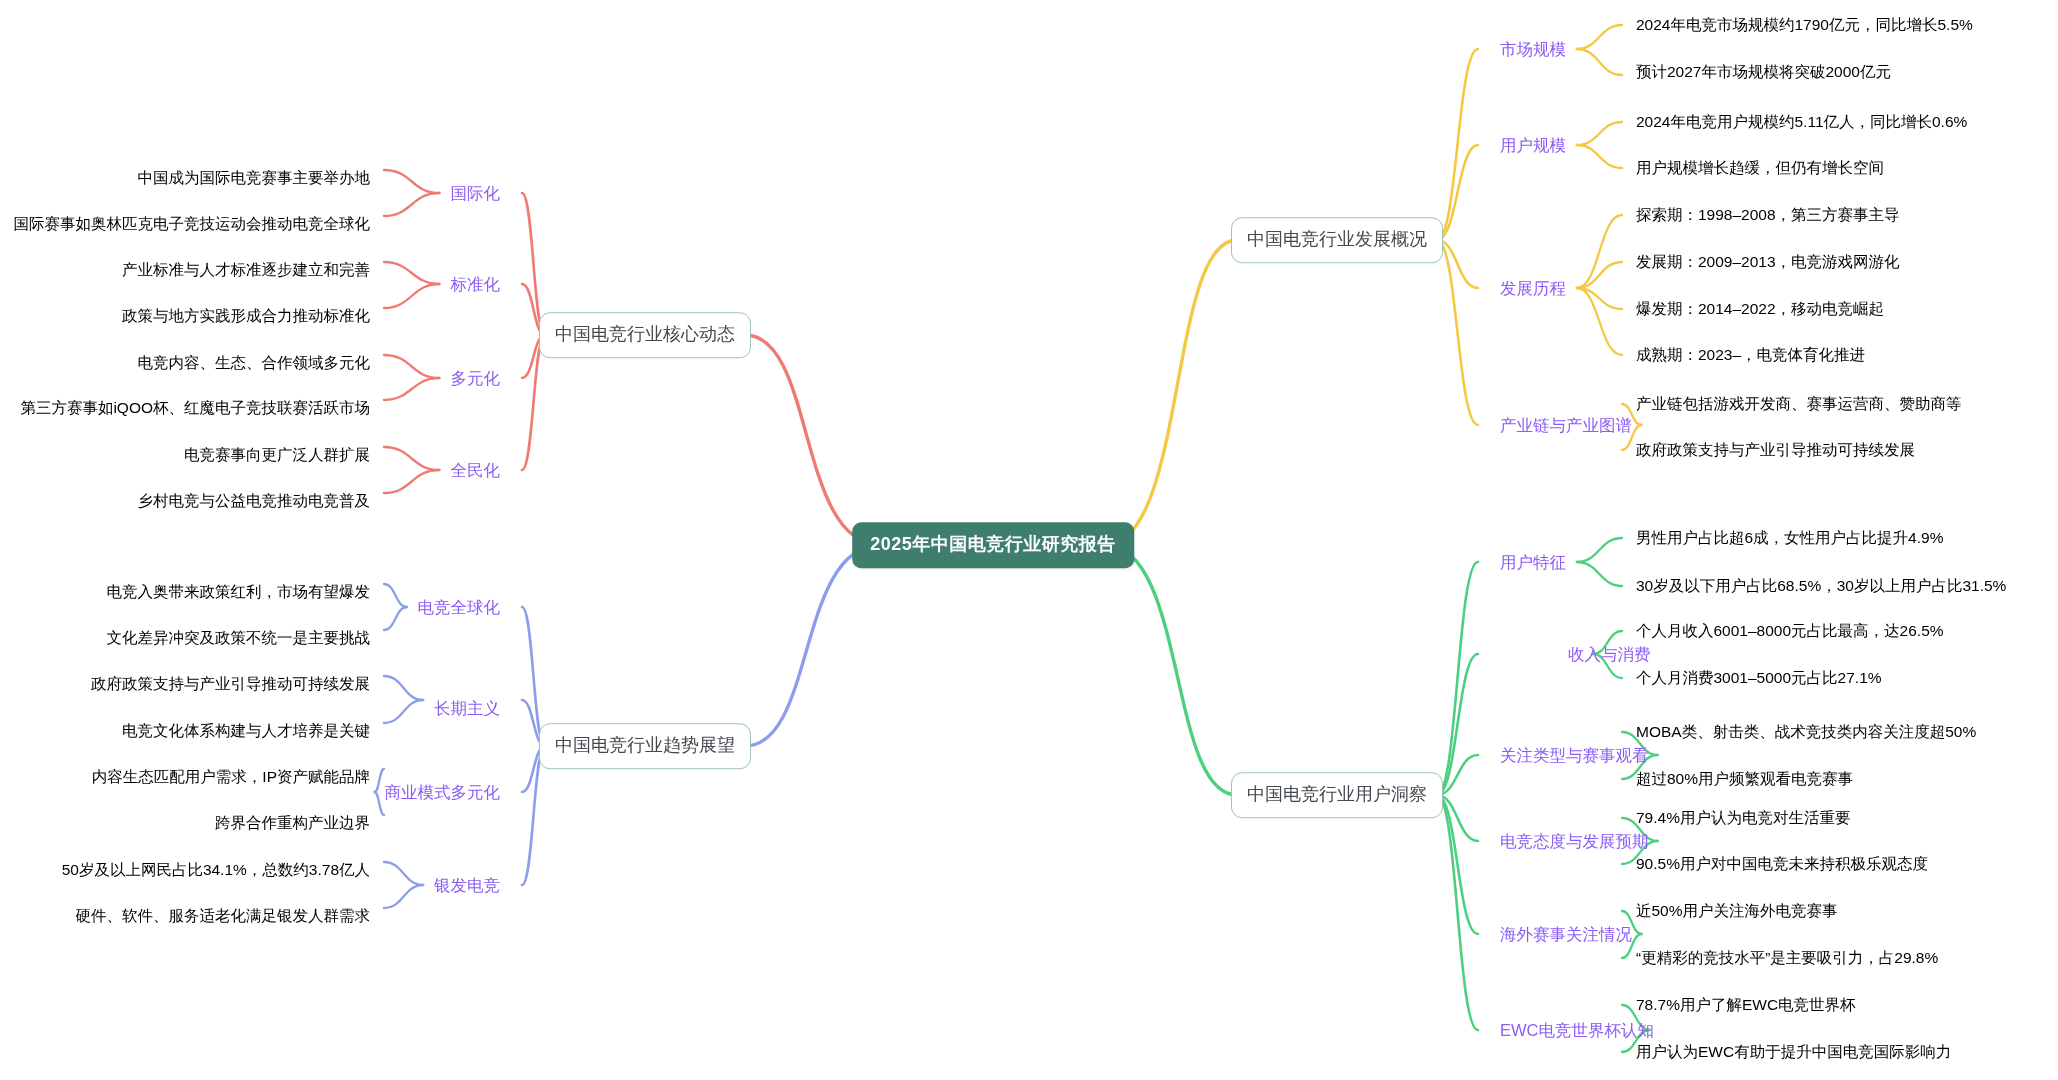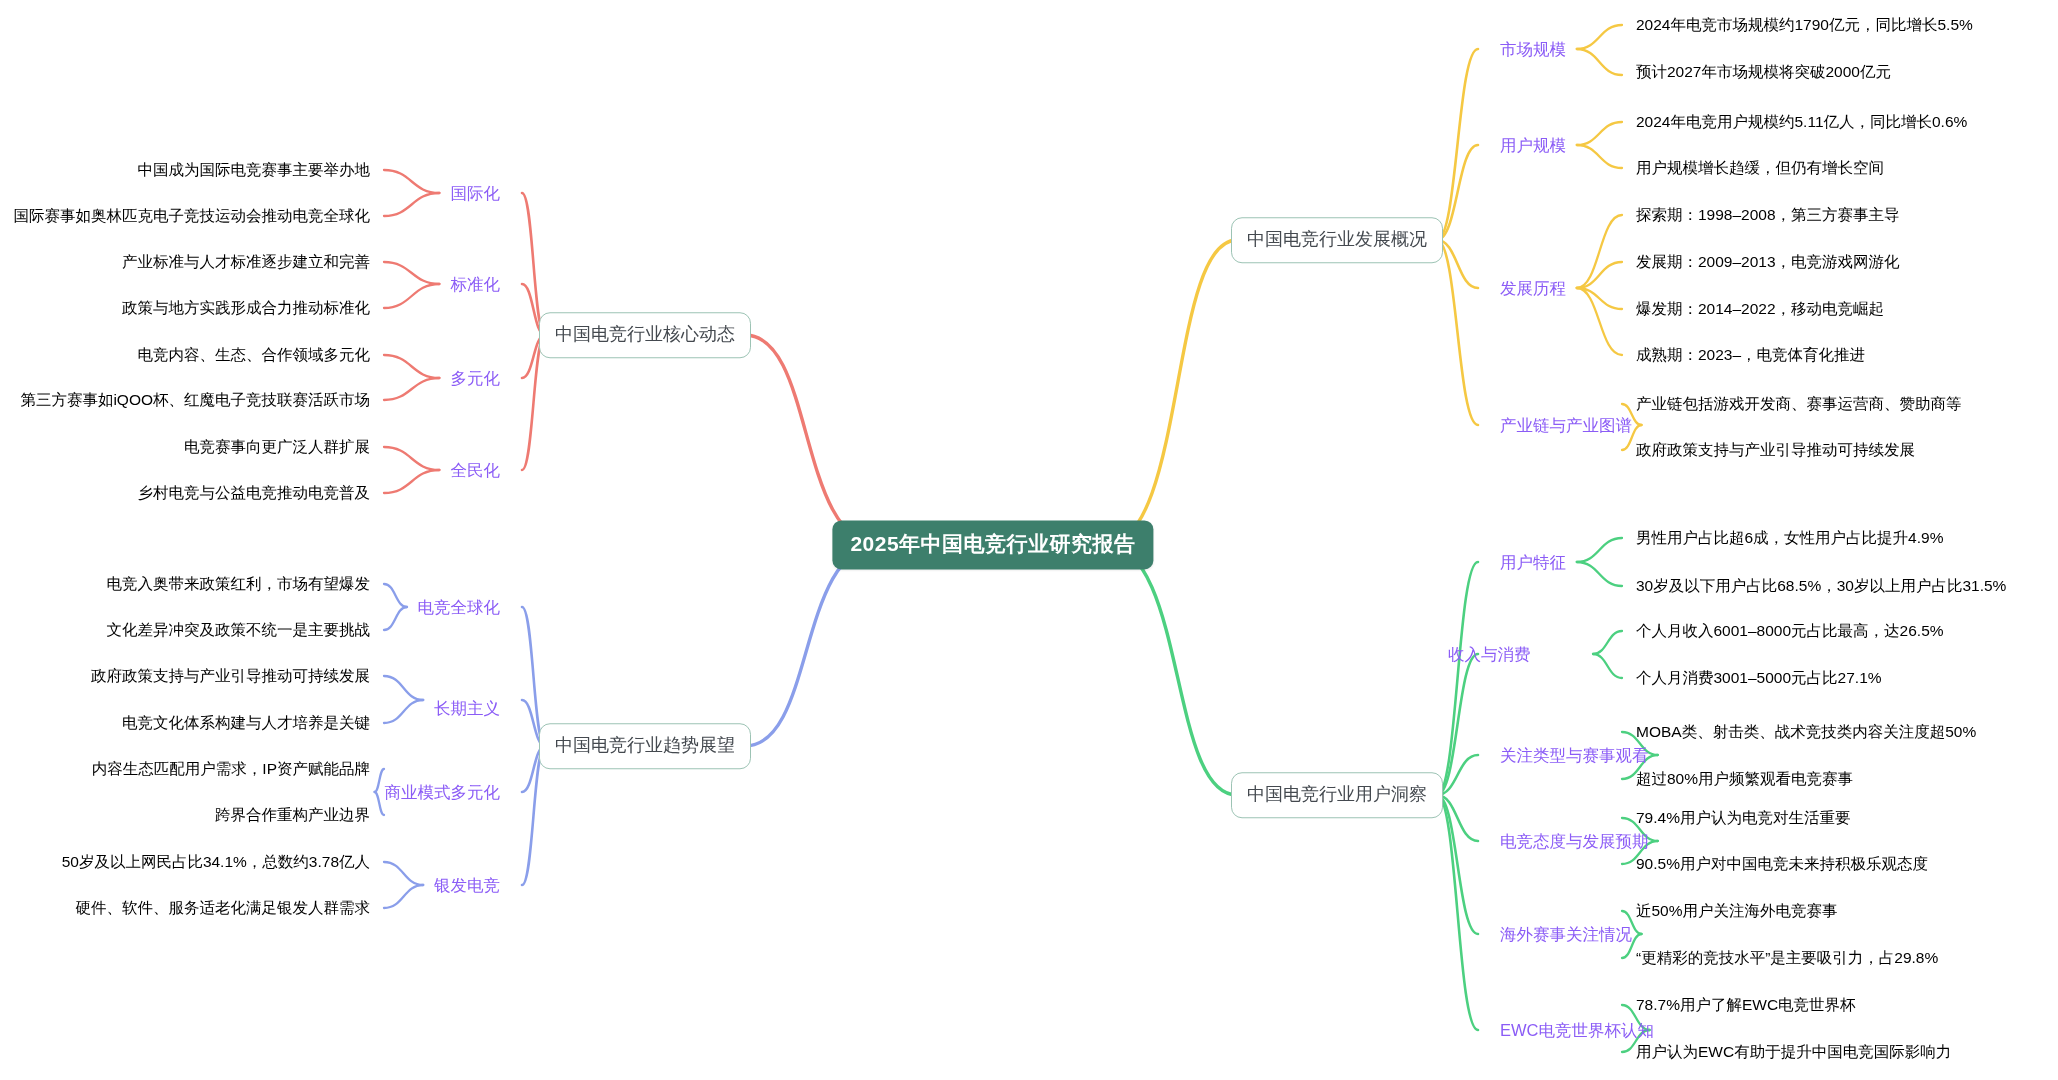--- a/index.html
+++ b/index.html
@@ -24,21 +24,21 @@
   .node {
     position: absolute;
     white-space: nowrap;
     color: #4a4f56;
     line-height: 1.25;
   }
   
   .root {
     background: #3d7f6c;
     color: #ffffff;
-    font-size: 21px;
+    font-size: 18px;
     font-weight: 700;
     letter-spacing: 0.5px;
     padding: 11px 18px 12px 18px;
     border-radius: 9px;
     transform: translate(-50%, -50%);
     box-shadow: 0 1px 2px rgba(0,0,0,0.06);
   }
   
   .l1 {
     background: #ffffff;
@@ -58,21 +58,21 @@
   }
   .l2.right { transform: translate(0, -50%); }
   .l2.left  { transform: translate(-100%, -50%); }
   
   .l3 {
     font-size: 15.5px;
     color: #000000;
     transform: translate(0, -50%);
   }
   .l3.right { transform: translate(0, -50%); }
-  .l3.left  { transform: translate(-100%, -50%); }
+  .l3.left  { transform: translate(-100%, -50%); margin-top: 8px; }
 </style>
 </head>
 <body>
 
 <div id="stage">
   <svg id="links" viewBox="0 0 2058 1080">
       <path d="M 1105 545 C 1186.84 545, 1168.36 240, 1237 240" fill="none" stroke="#f5c843" stroke-width="3.4" stroke-linecap="round"></path>
       <path d="M 1437 240 C 1457.5 240, 1457.5 49, 1478 49" fill="none" stroke="#f5c843" stroke-width="2.6" stroke-linecap="round"></path>
       <path d="M 1576.8 49 C 1599.4 49, 1599.4 25, 1622 25" fill="none" stroke="#f5c843" stroke-width="2.3" stroke-linecap="round"></path>
       <path d="M 1576.8 49 C 1599.4 49, 1599.4 75, 1622 75" fill="none" stroke="#f5c843" stroke-width="2.3" stroke-linecap="round"></path>
@@ -147,21 +147,21 @@
       <div class="node l3 right" style="left: 1636px; top: 262px;">发展期：2009–2013，电竞游戏网游化</div>
       <div class="node l3 right" style="left: 1636px; top: 309px;">爆发期：2014–2022，移动电竞崛起</div>
       <div class="node l3 right" style="left: 1636px; top: 355px;">成熟期：2023–，电竞体育化推进</div>
       <div class="node l2 right" style="left: 1500px; top: 425px;">产业链与产业图谱</div>
       <div class="node l3 right" style="left: 1636px; top: 404px;">产业链包括游戏开发商、赛事运营商、赞助商等</div>
       <div class="node l3 right" style="left: 1636px; top: 450px;">政府政策支持与产业引导推动可持续发展</div>
       <div class="node l1" style="left: 1337px; top: 795px;">中国电竞行业用户洞察</div>
       <div class="node l2 right" style="left: 1500px; top: 562px;">用户特征</div>
       <div class="node l3 right" style="left: 1636px; top: 538px;">男性用户占比超6成，女性用户占比提升4.9%</div>
       <div class="node l3 right" style="left: 1636px; top: 586px; text-align: center;">30岁及以下用户占比68.5%，30岁以上用户占比31.5%</div>
-      <div class="node l2 right" style="left: 1448px; top: 654px;">收入与消费</div>
+      <div class="node l2 right" style="left: 1568px; top: 654px;">收入与消费</div>
       <div class="node l3 right" style="left: 1636px; top: 631px;">个人月收入6001–8000元占比最高，达26.5%</div>
       <div class="node l3 right" style="left: 1636px; top: 678px;">个人月消费3001–5000元占比27.1%</div>
       <div class="node l2 right" style="left: 1500px; top: 755px;">关注类型与赛事观看</div>
       <div class="node l3 right" style="left: 1636px; top: 732px;">MOBA类、射击类、战术竞技类内容关注度超50%</div>
       <div class="node l3 right" style="left: 1636px; top: 779px;">超过80%用户频繁观看电竞赛事</div>
       <div class="node l2 right" style="left: 1500px; top: 841px;">电竞态度与发展预期</div>
       <div class="node l3 right" style="left: 1636px; top: 818px;">79.4%用户认为电竞对生活重要</div>
       <div class="node l3 right" style="left: 1636px; top: 864px;">90.5%用户对中国电竞未来持积极乐观态度</div>
       <div class="node l2 right" style="left: 1500px; top: 934px;">海外赛事关注情况</div>
       <div class="node l3 right" style="left: 1636px; top: 911px;">近50%用户关注海外电竞赛事</div>

